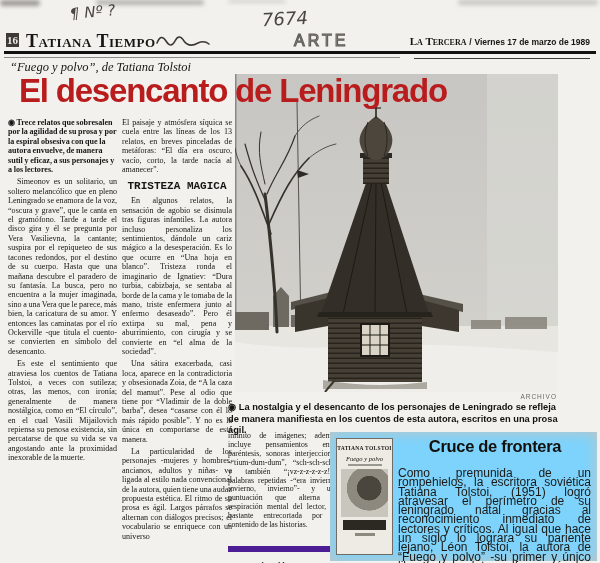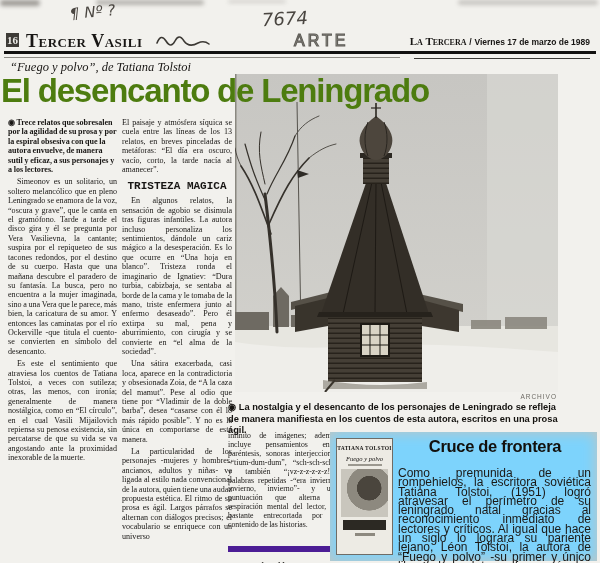--- a/index.html
+++ b/index.html
@@ -18,23 +18,23 @@
          font-weight:normal;font-size:16px;letter-spacing:3px;color:#a7a5a0;
          -webkit-text-stroke:1.1px #5f5d57;}
   .masthead{position:absolute;right:4px;top:4px;font-size:11px;white-space:nowrap;}
   .masthead .mh-name{font-variant:small-caps;font-weight:bold;}
   .masthead .mh-date{font-family:"Liberation Sans",sans-serif;font-weight:bold;font-size:8.5px;}
   .rule-main{position:absolute;left:4px;top:51px;width:592px;height:3px;background:#121110;}
   .rule-art{position:absolute;left:4px;top:57px;width:396px;height:1px;background:#8c8a84;}
   .rule-date{position:absolute;left:414px;top:58px;width:176px;height:1px;background:#3a3835;}
   
   .kicker{position:absolute;left:10px;top:60px;font-style:italic;font-size:12.5px;z-index:4;}
-  .headline{position:absolute;left:1px;top:73px;width:560px;z-index:4;
+  .headline{position:absolute;left:19px;top:73px;width:560px;z-index:4;
             font-family:"Liberation Sans",sans-serif;font-weight:bold;font-size:33px;
-            letter-spacing:-1.2px;color:#4d7c0f;line-height:36px;}
+            letter-spacing:-1.2px;color:#b91c1c;line-height:36px;}
   
   .photo{position:absolute;left:235px;top:74px;width:323px;height:318px;z-index:1;}
   .credit{position:absolute;left:235px;top:393px;width:322px;text-align:right;
           font-family:"Liberation Sans",sans-serif;font-size:6.5px;letter-spacing:1px;color:#6d6a64;}
   .caption{position:absolute;left:228px;top:402px;width:336px;
            font-family:Liberation Sans, sans-serif;font-weight:bold;font-size:9.3px;
            line-height:11.5px;color:#14120f;}
   
   .col{position:absolute;text-align:justify;overflow:hidden;}
   .col p{margin:0 0 3px 0;font-size:8.1px;line-height:9.4px;word-spacing:-.4px;}
@@ -76,21 +76,21 @@
   <div class="smudge" style="left:0;top:0;width:40px;height:6px;opacity:.55"></div>
   <div class="smudge" style="left:96px;top:0;width:108px;height:5px;opacity:.4"></div>
   <div class="smudge" style="left:228px;top:0;width:58px;height:3px;opacity:.22"></div>
   <div class="smudge" style="left:458px;top:0;width:140px;height:5px;opacity:.28"></div>
 
   <div class="hand" style="left:70px;top:3px;font-size:15px;transform:rotate(-5deg)">¶ Nº ?</div>
   <div class="hand" style="left:262px;top:8px;font-size:18px;transform:rotate(-3deg)">7674</div>
 
   <div class="hdr">
     <span class="pagenum">16</span>
-    <span class="section">Tercer Vasili</span>
+    <span class="section">Tatiana Tiempo</span>
     <svg class="scribble" width="58" height="24" viewBox="0 0 58 24">
       <path d="M3,14 q4,-10 9,-2 t9,0 t9,0 q5,7 14,2 q6,-3 11,1" fill="none" stroke="#3c3934" stroke-width="1.6" stroke-linecap="round"></path>
     </svg>
     <span class="stamp">ARTE</span>
     <span class="masthead">
       <span class="mh-name">La Tercera</span>
       <span class="mh-date">/</span>
       <span class="mh-date">Viernes 17 de marzo de 1989</span>
     </span>
   </div>

